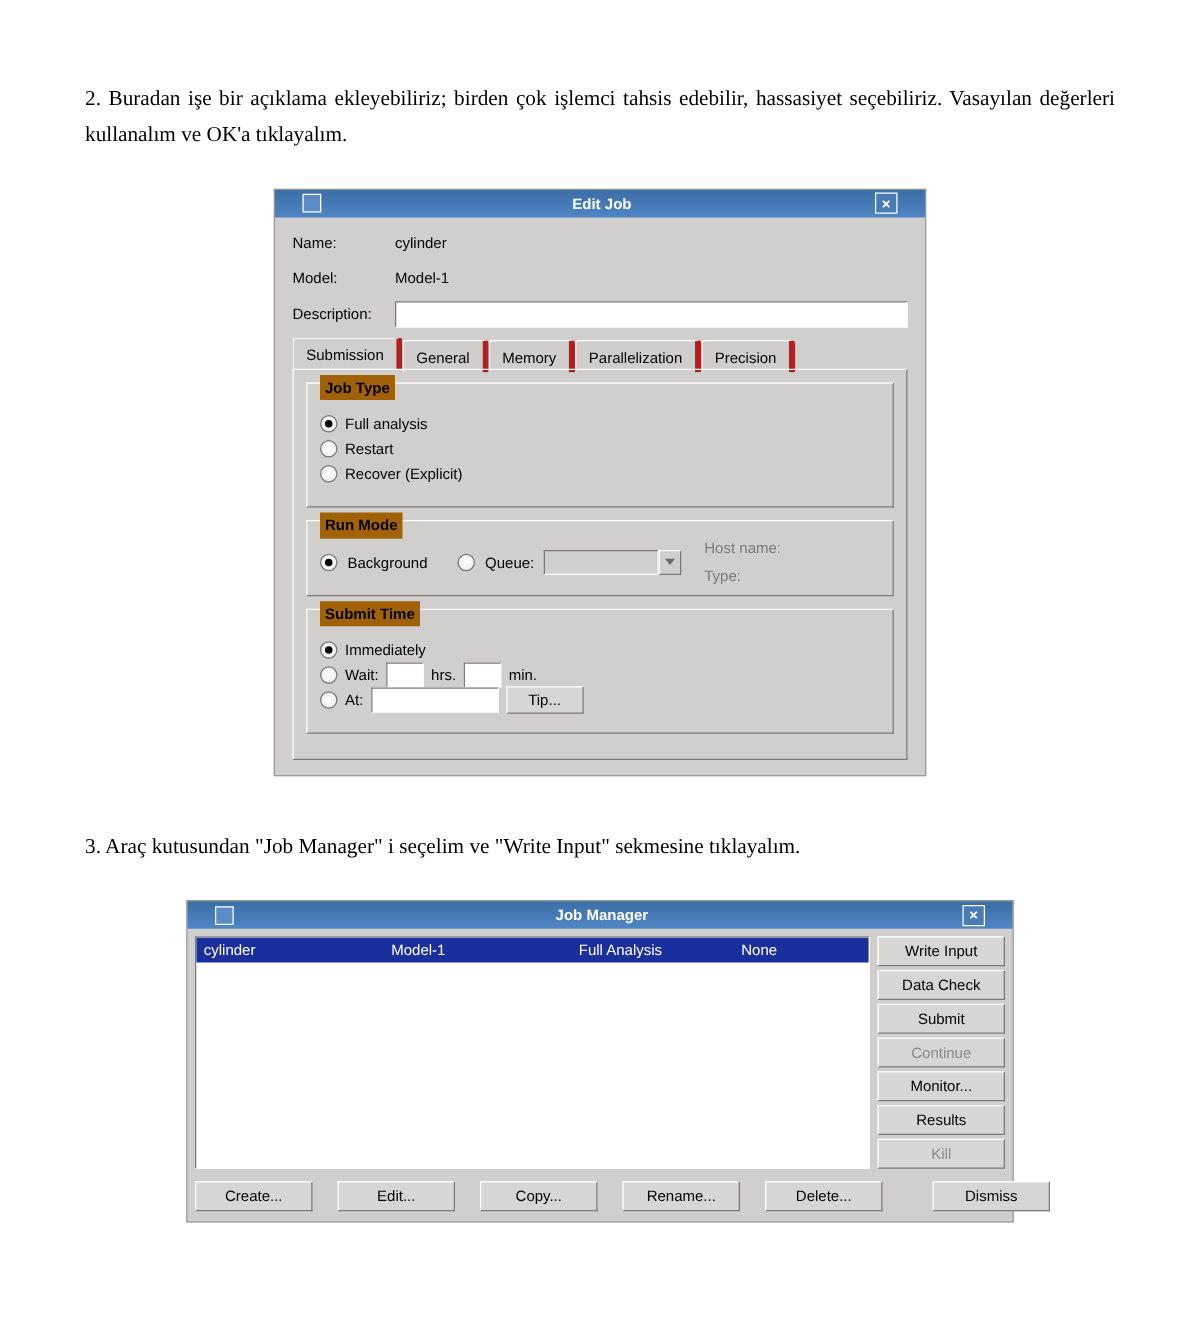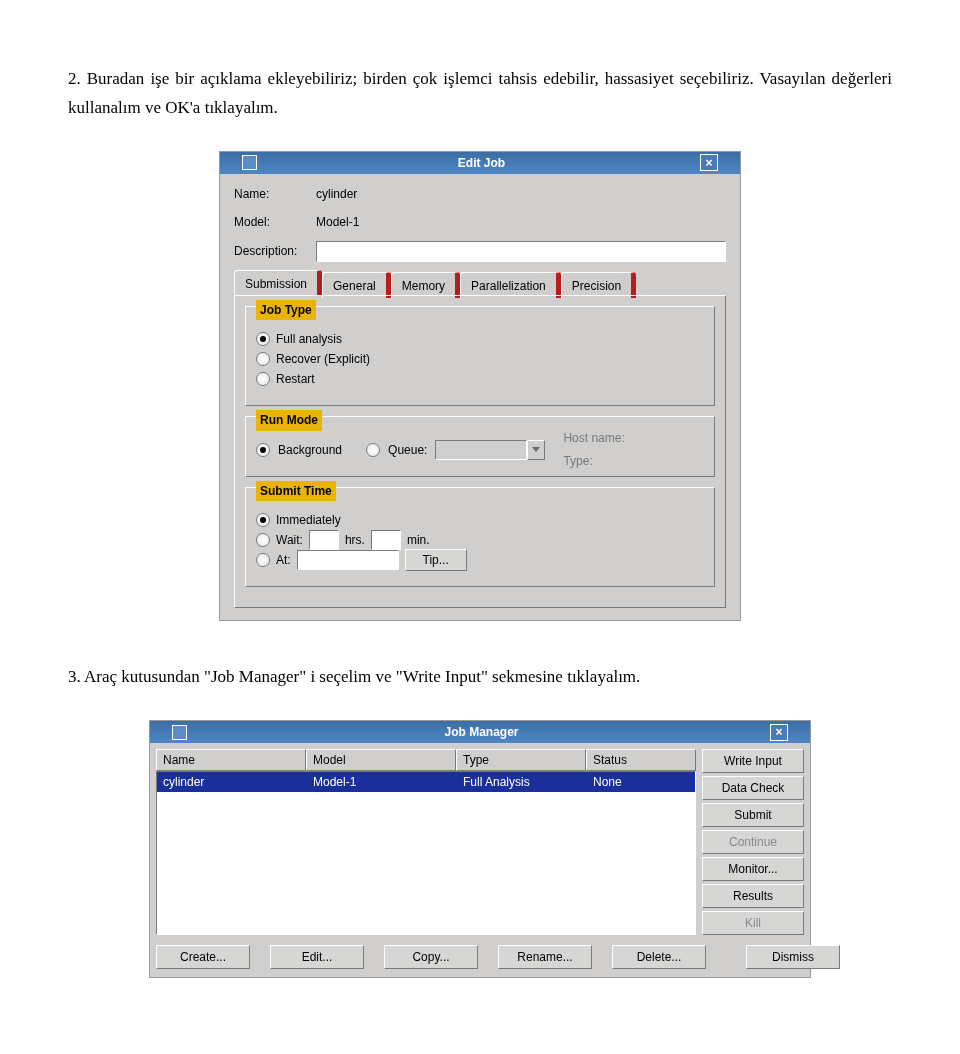--- a/index.html
+++ b/index.html
@@ -68,21 +68,21 @@
     border-right:1px solid #7a7a7a; border-bottom:1px solid #7a7a7a;
     padding: 10px; margin-top: -1px; position:relative;
   }
 
   .groupbox {
     border-top:1px solid #fff; border-left:1px solid #fff;
     border-right:1px solid #7a7a7a; border-bottom:1px solid #7a7a7a;
     margin-bottom: 10px; padding: 8px 10px 10px 10px; position:relative;
   }
   .groupbox .legend {
-    position: relative; top:-15px; background:#eab308;
+    position: relative; top:-15px; background:#a16207;
     display:inline-block; padding:0 4px; font-weight:bold; font-size:12px;
   }
   .radio-row { display:flex; align-items:center; margin: -6px 0 6px 0; gap:6px; height:20px;}
   .radio {
     width:12px; height:12px; border:1px solid #7a7a7a; border-radius:50%;
     background: radial-gradient(#fff,#e8e8e8);
     position:relative; cursor:pointer;
   }
   .radio.checked::after {
     content:""; position:absolute; left:3px; top:3px; width:6px; height:6px;
@@ -190,25 +190,25 @@
       <div class="tabpage">
 
         <div class="groupbox">
           <span class="legend">Job Type</span>
           <div class="radio-row">
             <span class="radio checked"></span>
             <span>Full analysis</span>
           </div>
           <div class="radio-row">
             <span class="radio"></span>
+            <span>Restart</span>
+          </div>
+          <div class="radio-row">
+            <span class="radio"></span>
             <span>Recover (Explicit)</span>
-          </div>
-          <div class="radio-row">
-            <span class="radio"></span>
-            <span>Restart</span>
           </div>
         </div>
 
         <div class="groupbox">
           <span class="legend">Run Mode</span>
           <div class="radio-row" style="gap:8px;">
             <span class="radio checked"></span>
             <span>Background</span>
             <span style="width:8px;"></span>
             <span class="radio"></span>
@@ -261,26 +261,20 @@
     <div class="titlebar">
       <div class="sysicon"></div>
       <div class="title">Job Manager</div>
       <div class="closebox">
         <span>×</span>
       </div>
     </div>
 
     <div class="jm-client">
       <div class="jm-left">
-        <div class="col-headers">
-          <div class="col-head">Name</div>
-          <div class="col-head">Model</div>
-          <div class="col-head">Type</div>
-          <div class="col-head">Status</div>
-        </div>
         <div class="listbox" style="height:140px;">
           <div class="list-row sel">
             <span>cylinder</span>
             <span>Model-1</span>
             <span>Full Analysis</span>
             <span>None</span>
           </div>
         </div>
       </div>
       <div class="jm-right">

